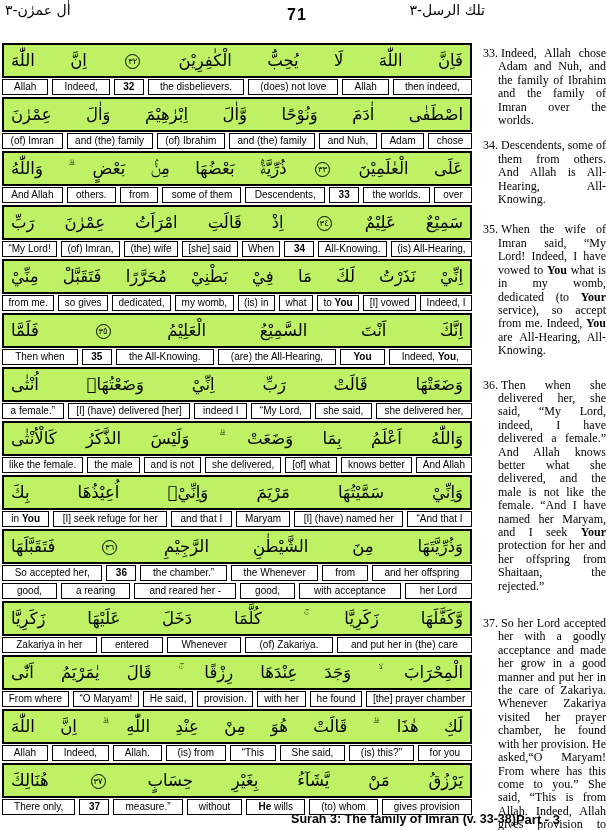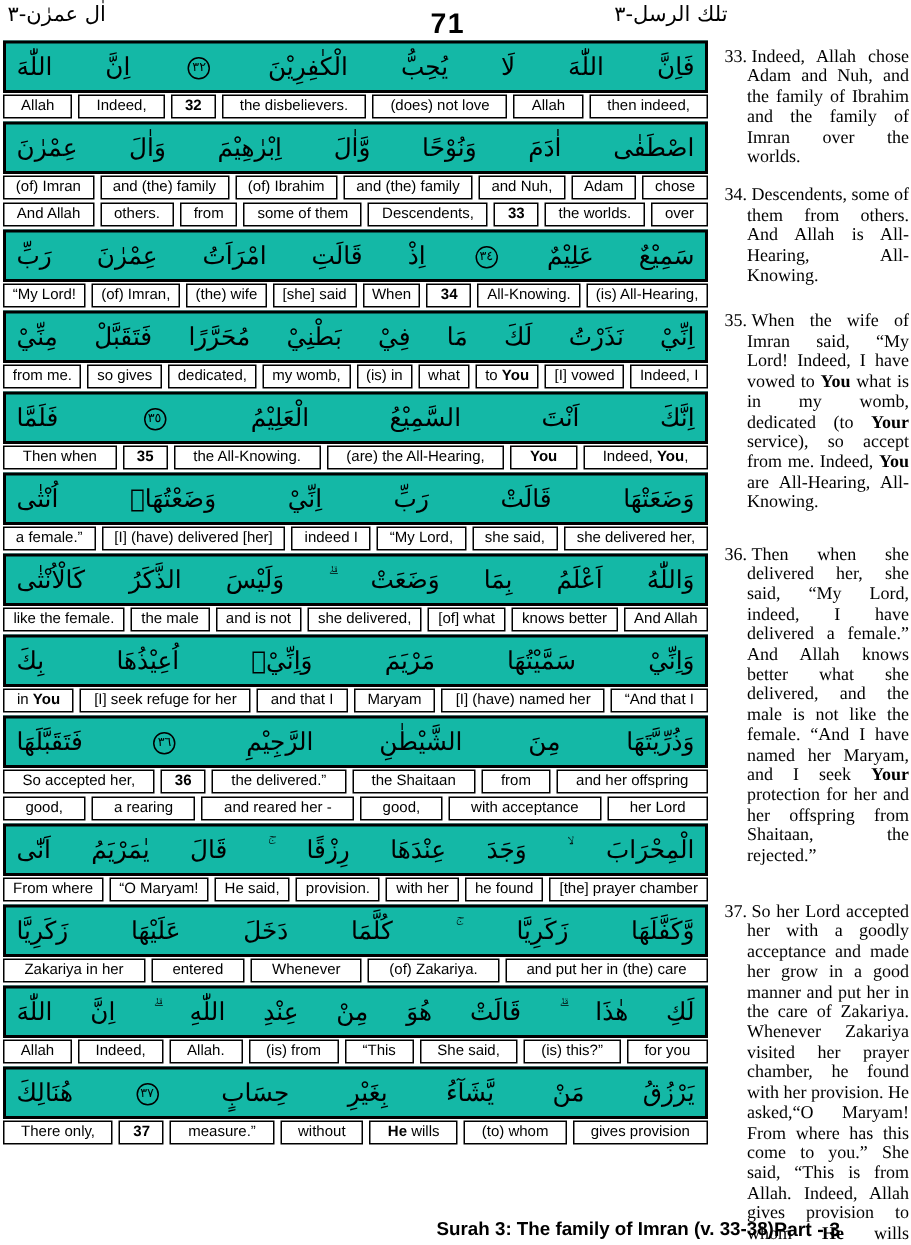--- a/index.html
+++ b/index.html
@@ -1,45 +1,45 @@
 <!DOCTYPE html>
 <html lang="en"><head>
 <meta charset="utf-8">
 <style>
   * { margin:0; padding:0; box-sizing:border-box; }
   html,body { width:607px; height:830px; background:#fff; color:#000; overflow:hidden; }
   body { font-family:"Liberation Sans", sans-serif; position:relative; }
 
   
-  .header { position:relative; height:27px; width:100%; }
+  .header { position:relative; height:43px; width:100%; }
   .hdr-arabic { font-family:"DejaVu Sans", sans-serif; font-size:14px; direction:rtl; position:absolute; top:2px; }
   .hdr-left  { left:5px; }
   .hdr-right { right:122px; }
-  .hdr-page  { position:absolute; top:6px; left:287px; font-size:19px; font-weight:bold; letter-spacing:1px; }
+  .hdr-page  { position:absolute; top:6px; left:287px; font-size:16px; font-weight:bold; letter-spacing:1px; }
 
   
   .content { display:flex; width:100%; align-items:flex-start; }
   .main-col { width:474px; padding:0 2px; }
   .notes-col { flex:1; padding:4px 1px 0 9px; font-family:Liberation Serif, serif; font-size:12px; line-height:13.4px; }
 
   
   .pair { margin-bottom:2px; }
   .arabic-line {
     border:2px solid #000;
     height:35px;
     padding:0 7px;
     direction:rtl;
     text-align:justify;
     text-align-last:justify;
     font-family:"DejaVu Sans", sans-serif;
     font-size:16.5px;
     line-height:32px;
     overflow:hidden;
     white-space:nowrap;
-    background:#14b8a6;
+    background:#bef264;
   }
   .ayah-marker {
     display:inline-flex; align-items:center; justify-content:center;
     width:15px; height:15px; border:1px solid #000; border-radius:50%;
     font-size:8.5px; line-height:1; vertical-align:middle; margin:0 3px;
   }
   .word-row { display:flex; flex-direction:row-reverse; gap:4px; margin-top:1px; }
   .word-box {
     flex:1 1 auto; min-width:0;
     border:1.5px solid #000;
@@ -94,20 +94,21 @@
           <div class="word-box">chose</div>
           <div class="word-box">Adam</div>
           <div class="word-box">and Nuh,</div>
           <div class="word-box">and (the) family</div>
           <div class="word-box">(of) Ibrahim</div>
           <div class="word-box">and (the) family</div>
           <div class="word-box">(of) Imran</div>
         </div>
       </div>
       <div class="pair">
+        <div class="arabic-line"><span>عَلَى الْعٰلَمِيْنَ</span> <span class="ayah-marker">٣٣</span> <span>ذُرِّيَّةًۢ بَعْضُهَا مِنْۢ بَعْضٍ ۗ وَاللّٰهُ</span></div>
         <div class="word-row">
           <div class="word-box">over</div>
           <div class="word-box">the worlds.</div>
           <div class="word-box num">33</div>
           <div class="word-box">Descendents,</div>
           <div class="word-box">some of them</div>
           <div class="word-box">from</div>
           <div class="word-box">others.</div>
           <div class="word-box">And Allah</div>
         </div>
@@ -182,56 +183,56 @@
           <div class="word-box">and that I</div>
           <div class="word-box">[I] seek refuge for her</div>
           <div class="word-box">in <b>You</b></div>
         </div>
       </div>
       <div class="pair">
         <div class="arabic-line"><span>وَذُرِّيَّتَهَا مِنَ الشَّيْطٰنِ الرَّجِيْمِ</span> <span class="ayah-marker">٣٦</span> <span>فَتَقَبَّلَهَا</span></div>
         <div class="word-row">
           <div class="word-box">and her offspring</div>
           <div class="word-box">from</div>
-          <div class="word-box">the Shaitaan</div>
-          <div class="word-box">the delivered.”</div>
+          <div class="word-box">the Whenever</div>
+          <div class="word-box">the chamber.”</div>
           <div class="word-box num">36</div>
           <div class="word-box">So accepted her,</div>
         </div>
       </div>
       <div class="pair">
         <div class="word-row">
           <div class="word-box">her Lord</div>
           <div class="word-box">with acceptance</div>
           <div class="word-box">good,</div>
           <div class="word-box">and reared her -</div>
           <div class="word-box">a rearing</div>
           <div class="word-box">good,</div>
+        </div>
+      </div>
+      <div class="pair">
+        <div class="arabic-line"><span>وَّكَفَّلَهَا زَكَرِيَّا ۚ كُلَّمَا دَخَلَ عَلَيْهَا زَكَرِيَّا</span></div>
+        <div class="word-row">
+          <div class="word-box">and put her in (the) care</div>
+          <div class="word-box">(of) Zakariya.</div>
+          <div class="word-box">Whenever</div>
+          <div class="word-box">entered</div>
+          <div class="word-box">Zakariya in her</div>
         </div>
       </div>
       <div class="pair">
         <div class="arabic-line"><span>الْمِحْرَابَ ۙ وَجَدَ عِنْدَهَا رِزْقًا ۚ قَالَ يٰمَرْيَمُ اَنّٰى</span></div>
         <div class="word-row">
           <div class="word-box">[the] prayer chamber</div>
           <div class="word-box">he found</div>
           <div class="word-box">with her</div>
           <div class="word-box">provision.</div>
           <div class="word-box">He said,</div>
           <div class="word-box">“O Maryam!</div>
           <div class="word-box">From where</div>
-        </div>
-      </div>
-      <div class="pair">
-        <div class="arabic-line"><span>وَّكَفَّلَهَا زَكَرِيَّا ۚ كُلَّمَا دَخَلَ عَلَيْهَا زَكَرِيَّا</span></div>
-        <div class="word-row">
-          <div class="word-box">and put her in (the) care</div>
-          <div class="word-box">(of) Zakariya.</div>
-          <div class="word-box">Whenever</div>
-          <div class="word-box">entered</div>
-          <div class="word-box">Zakariya in her</div>
         </div>
       </div>
       <div class="pair">
         <div class="arabic-line"><span>لَكِ هٰذَا ۗ قَالَتْ هُوَ مِنْ عِنْدِ اللّٰهِ ۗ اِنَّ اللّٰهَ</span></div>
         <div class="word-row">
           <div class="word-box">for you</div>
           <div class="word-box">(is) this?”</div>
           <div class="word-box">She said,</div>
           <div class="word-box">“This</div>
           <div class="word-box">(is) from</div>

